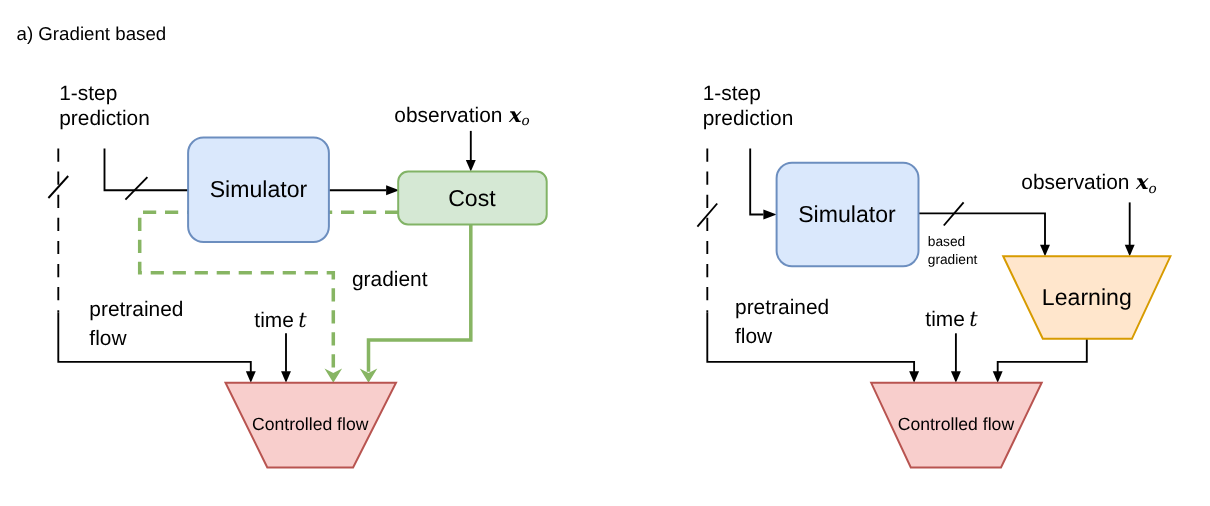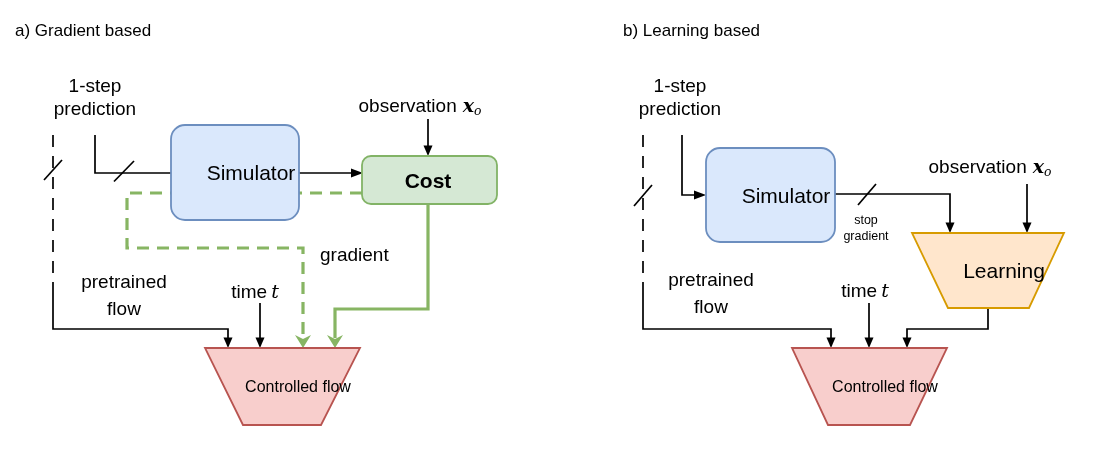--- a/index.html
+++ b/index.html
@@ -2,24 +2,24 @@
 <html style="--black-line: #000000; --green-line: #87b563; --simulator-fill: #dae8fc; --simulator-stroke: #6c8ebf; --cost-fill: #d5e8d4; --cost-stroke: #82b366; --encoder-fill: #ffe6cc; --encoder-stroke: #d79b00; --flow-fill: #f8cecc; --flow-stroke: #b85450;"><head>
 <meta charset="utf-8">
 <style>
   html,body{margin:0;padding:0;background:#ffffff;}
   .canvas{
     position:relative;width:1100px;height:460px;background:#ffffff;overflow:hidden;
     font-family:"Liberation Sans",sans-serif;color:#000;
   }
   .canvas svg{position:absolute;left:0;top:0;}
   .label{position:absolute;font-size:19px;line-height:23px;white-space:nowrap;}
-  .label.center{transform:translateX(-50%);text-align:center;}
+  .label.center{transform:translateX(-50%);}
   .label .line{display:block;}
   .title{font-size:17px;line-height:20px;}
-  .node-label{position:absolute;transform:translate(-50%,-50%);text-align:center;white-space:nowrap;margin-left:16px;}
+  .node-label{position:absolute;transform:translate(-50%,-50%);text-align:center;white-space:nowrap;}
   .node-label.big{font-size:21px;line-height:24px;}
   .node-label.flow{font-size:16px;line-height:26px;}
   .two27{line-height:27px;}
   .small{font-size:12.5px;line-height:16px;}
   .math-var{font-family:"DejaVu Serif",serif;font-style:italic;font-weight:bold;margin-left:6px;}
   .math-sub{font-family:"DejaVu Serif",serif;font-style:italic;font-size:0.65em;vertical-align:-0.25em;}
   .math-t{font-family:"DejaVu Serif",serif;font-style:italic;margin-left:4px;}
 
   
   .ln-black{stroke:var(--black-line,#000);stroke-width:1.7;fill:none;}
@@ -88,53 +88,52 @@
   <div class="label center" style="left:95px;top:74px;">
     <span class="line">1-step</span>
     <span class="line">prediction</span>
   </div>
 
   <div class="label center" style="left:420px;top:94px;">
     <span>observation</span><span class="math-var">x</span><span class="math-sub">o</span>
   </div>
 
   <div class="node-label big" style="left:235px;top:173px;">Simulator</div>
-  <div class="node-label big" style="left:412px;top:181px;font-weight:bold;">Cost</div>
+  <div class="node-label big" style="left:429px;top:181px;">Cost</div>
 
   <div class="label center two27" style="left:124px;top:268px;">
     <span class="line">pretrained</span>
     <span class="line">flow</span>
   </div>
 
   <div class="label center" style="left:255px;top:280px;">
     <span>time</span><span class="math-t">t</span>
   </div>
 
   <div class="label" style="left:320px;top:243px;">gradient</div>
 
   <div class="node-label flow" style="left:282px;top:387px;">
     <span class="line">Controlled</span>
     <span class="line">flow</span>
   </div>
 
-  <div class="label title" style="left:623px;top:21px;">b) Learning based</div>
 
   <div class="label center" style="left:680px;top:74px;">
     <span class="line">1-step</span>
     <span class="line">prediction</span>
   </div>
 
   <div class="label center" style="left:990px;top:155px;">
     <span>observation</span><span class="math-var">x</span><span class="math-sub">o</span>
   </div>
 
   <div class="node-label big" style="left:770px;top:196px;">Simulator</div>
 
   <div class="label center small" style="left:866px;top:212px;">
-    <span class="line">stop</span>
+    <span class="line">based</span>
     <span class="line">gradient</span>
   </div>
 
   <div class="node-label big" style="left:988px;top:271px;">Learning</div>
 
   <div class="label center two27" style="left:711px;top:266px;">
     <span class="line">pretrained</span>
     <span class="line">flow</span>
   </div>
 

